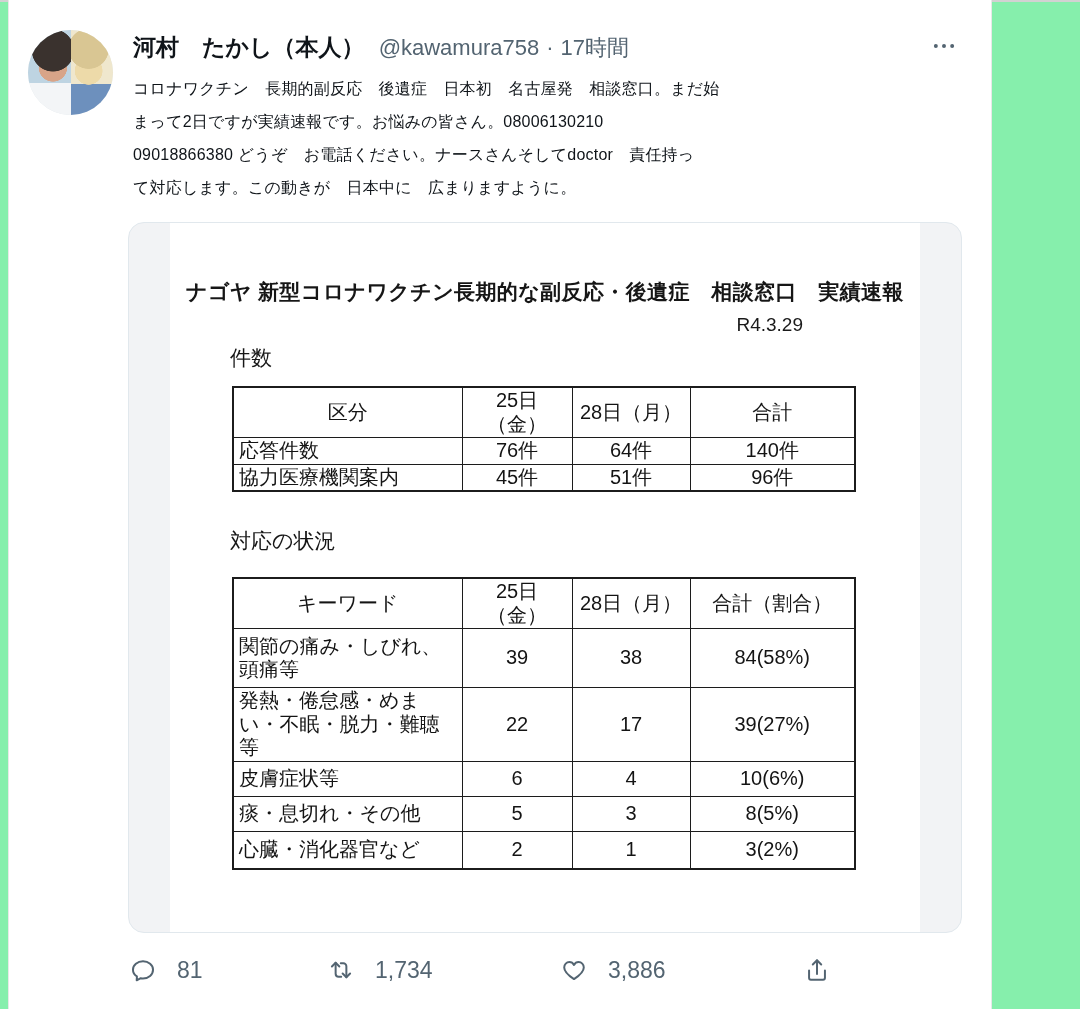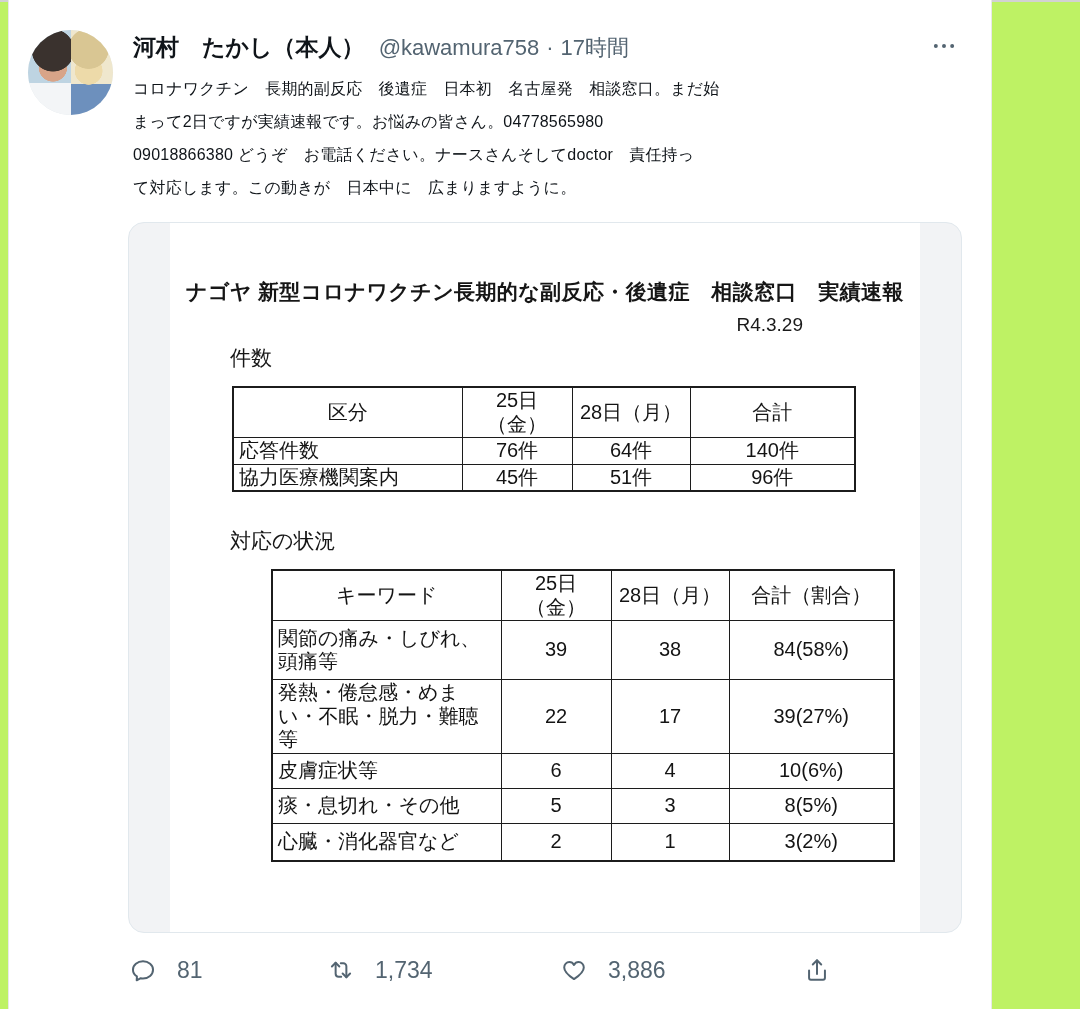--- a/index.html
+++ b/index.html
@@ -3,21 +3,21 @@
 <meta charset="utf-8">
 <style>
   * { margin: 0; padding: 0; box-sizing: border-box; }
   html, body { background: #ffffff; }
   body { font-family: "Liberation Sans", "DejaVu Sans", sans-serif; color: #0f1419; }
 
   .screen {
     position: relative;
     width: 1080px;
     height: 1009px;
-    background: #bef264;
+    background: #86efac;
     overflow: hidden;
   }
   .top-line {
     position: absolute; top: 0; left: 0; right: 0; height: 2px;
     background: #d2d2d2;
   }
   .column {
     position: absolute; top: 0; bottom: 0; left: 8px; width: 984px;
     border-left: 1px solid #e8e8e8;
     border-right: 1px solid #e8e8e8;
@@ -91,21 +91,21 @@
   .sec-heading { position: absolute; left: 60px; font-size: 21px; color: #161616; }
   .sec1-heading { top: 121px; }
   .sec2-heading { top: 304px; }
 
   table.doc-table {
     position: absolute; left: 62px;
     width: 622px; table-layout: fixed; border-collapse: collapse;
     border: 2px solid #1c1c1c;
   }
   table.table1 { top: 163px; }
-  table.table2 { top: 346px; margin-left: 39px; }
+  table.table2 { top: 354px; }
   .doc-table th, .doc-table td {
     border: 1.5px solid #1c1c1c;
     font-size: 20px; font-weight: 400; color: #141414;
     text-align: center; vertical-align: middle;
     padding: 1px 5px; line-height: 1.18;
   }
   .doc-table td.kw { text-align: left; }
   tr.r26 { height: 26px; }
   tr.r25 { height: 25px; }
   tr.r59 { height: 59px; }
@@ -150,21 +150,21 @@
   <button class="more-button">
     <svg class="eng-icon more-icon" viewBox="0 0 24 24" width="28" height="28">
       <circle cx="5" cy="12" r="1.7"></circle>
       <circle cx="12" cy="12" r="1.7"></circle>
       <circle cx="19" cy="12" r="1.7"></circle>
     </svg>
   </button>
 
   <div class="tweet-text">
     <div>コロナワクチン　長期的副反応　後遺症　日本初　名古屋発　相談窓口。まだ始</div>
-    <div>まって2日ですが実績速報です。お悩みの皆さん。04778565980</div>
+    <div>まって2日ですが実績速報です。お悩みの皆さん。08006130210</div>
     <div>09018866380 どうぞ　お電話ください。ナースさんそしてdoctor　責任持っ</div>
     <div>て対応します。この動きが　日本中に　広まりますように。</div>
   </div>
 
   <div class="media-card">
     <div class="doc-page">
       <div class="doc-title">ナゴヤ 新型コロナワクチン長期的な副反応・後遺症　相談窓口　実績速報</div>
       <div class="doc-date">R4.3.29</div>
 
       <div class="sec-heading sec1-heading">件数</div>

